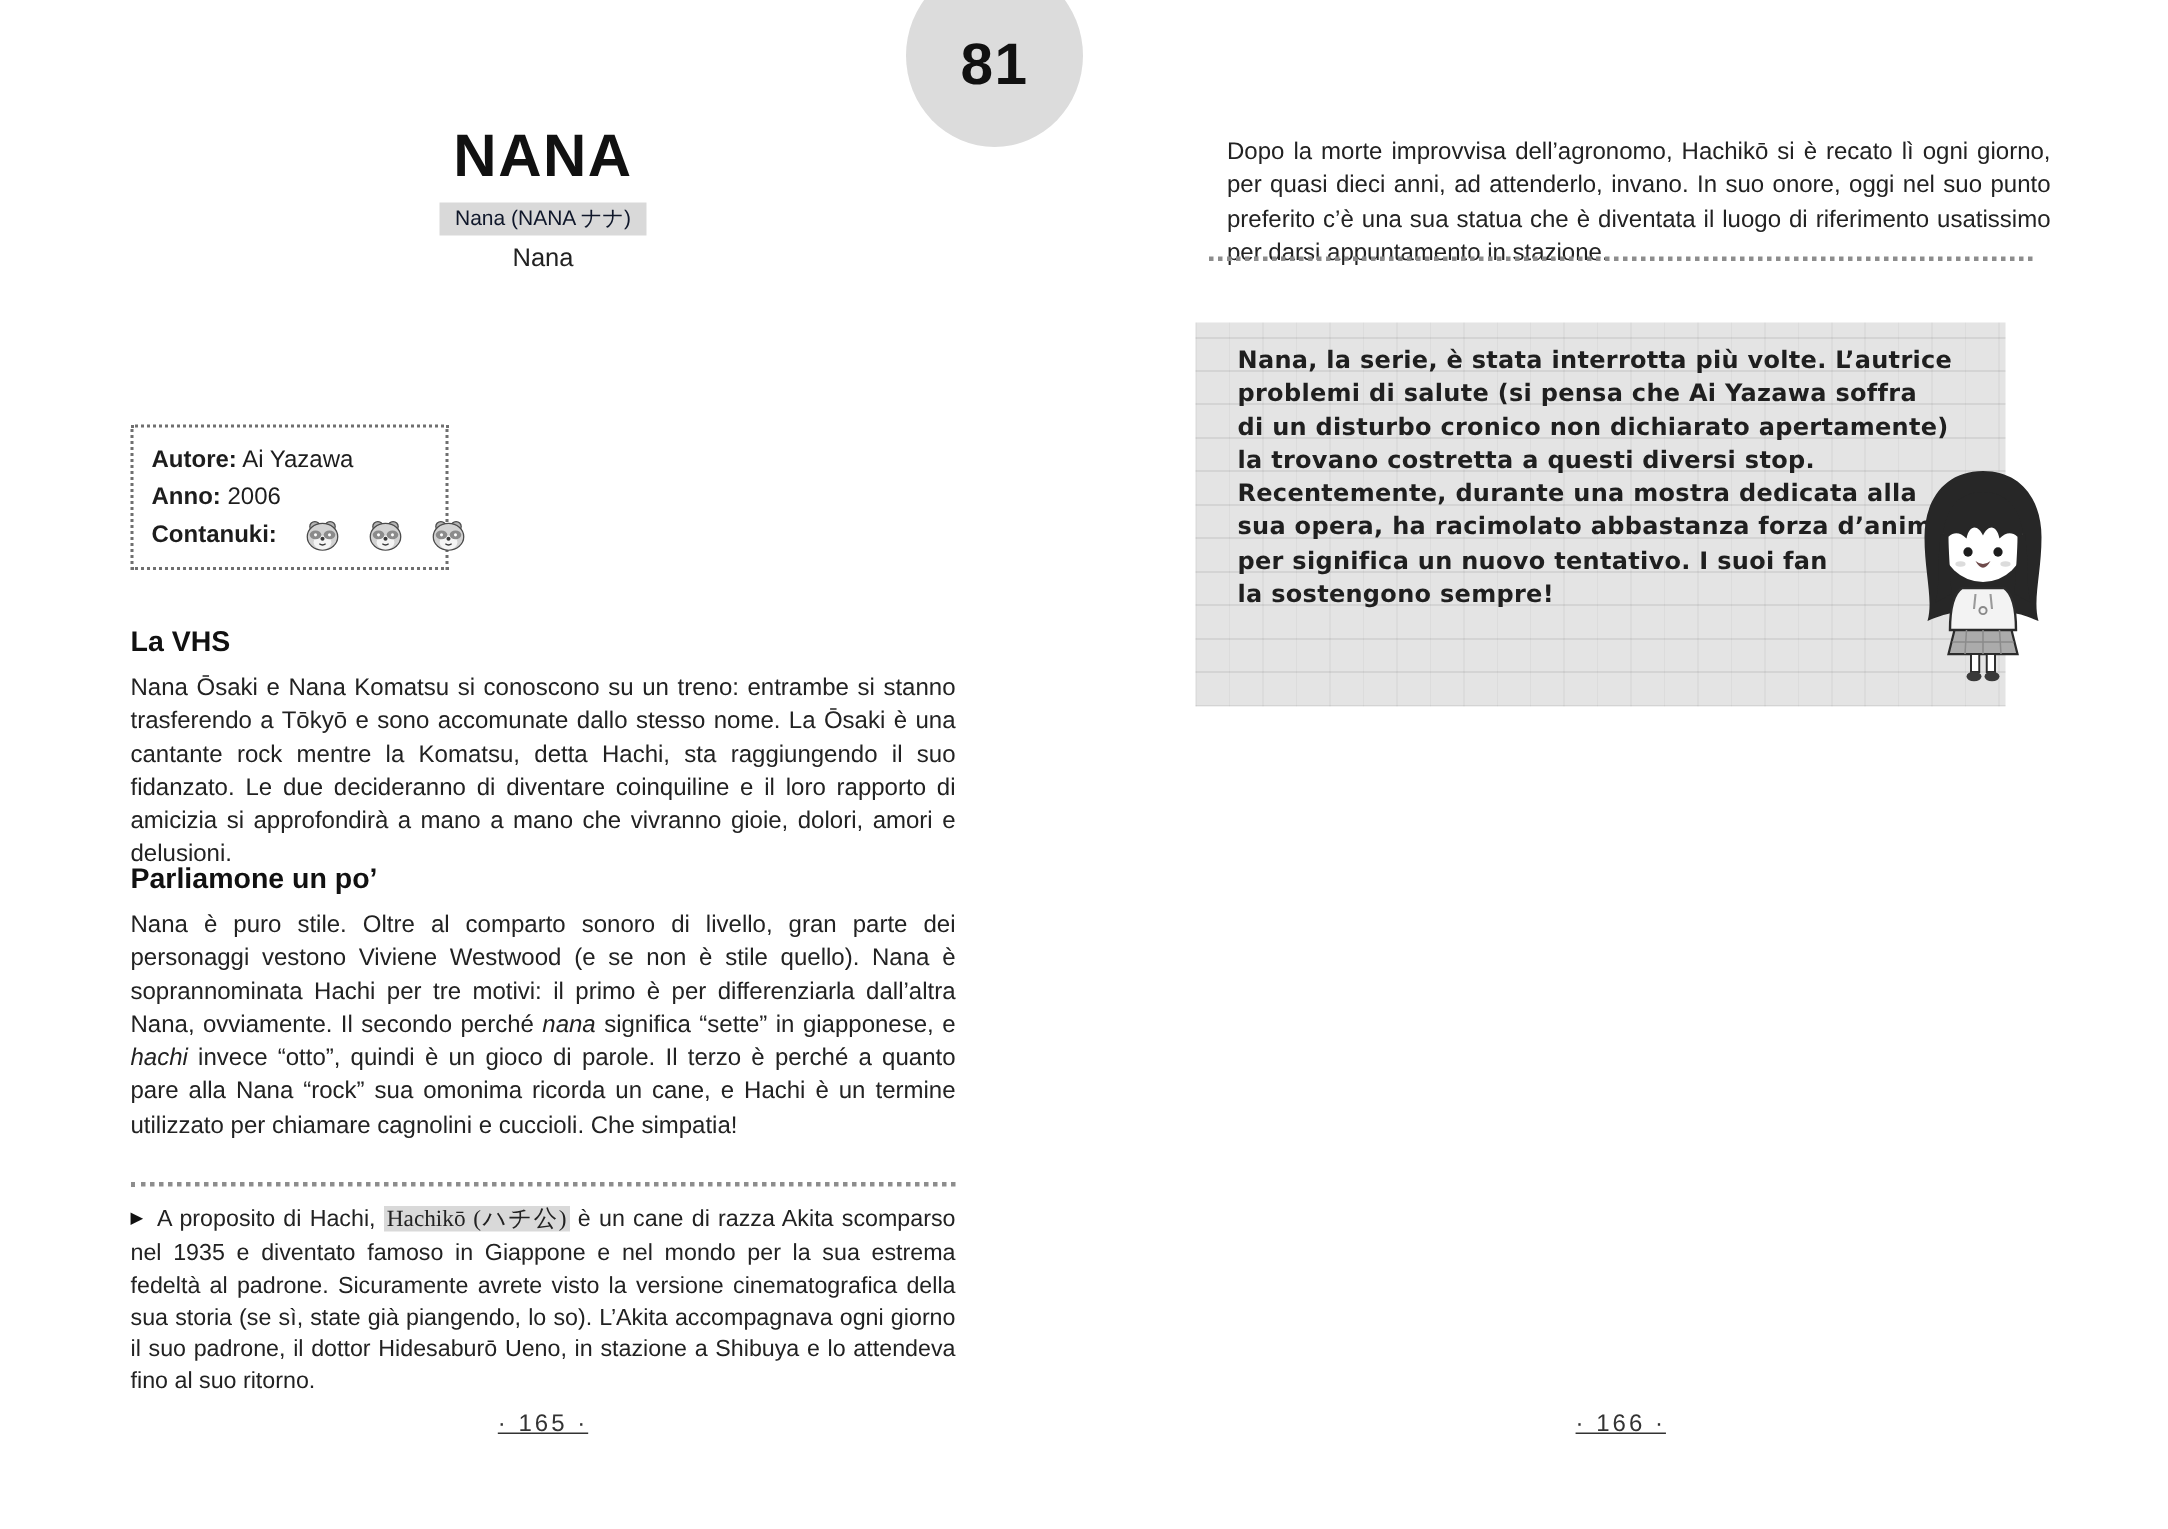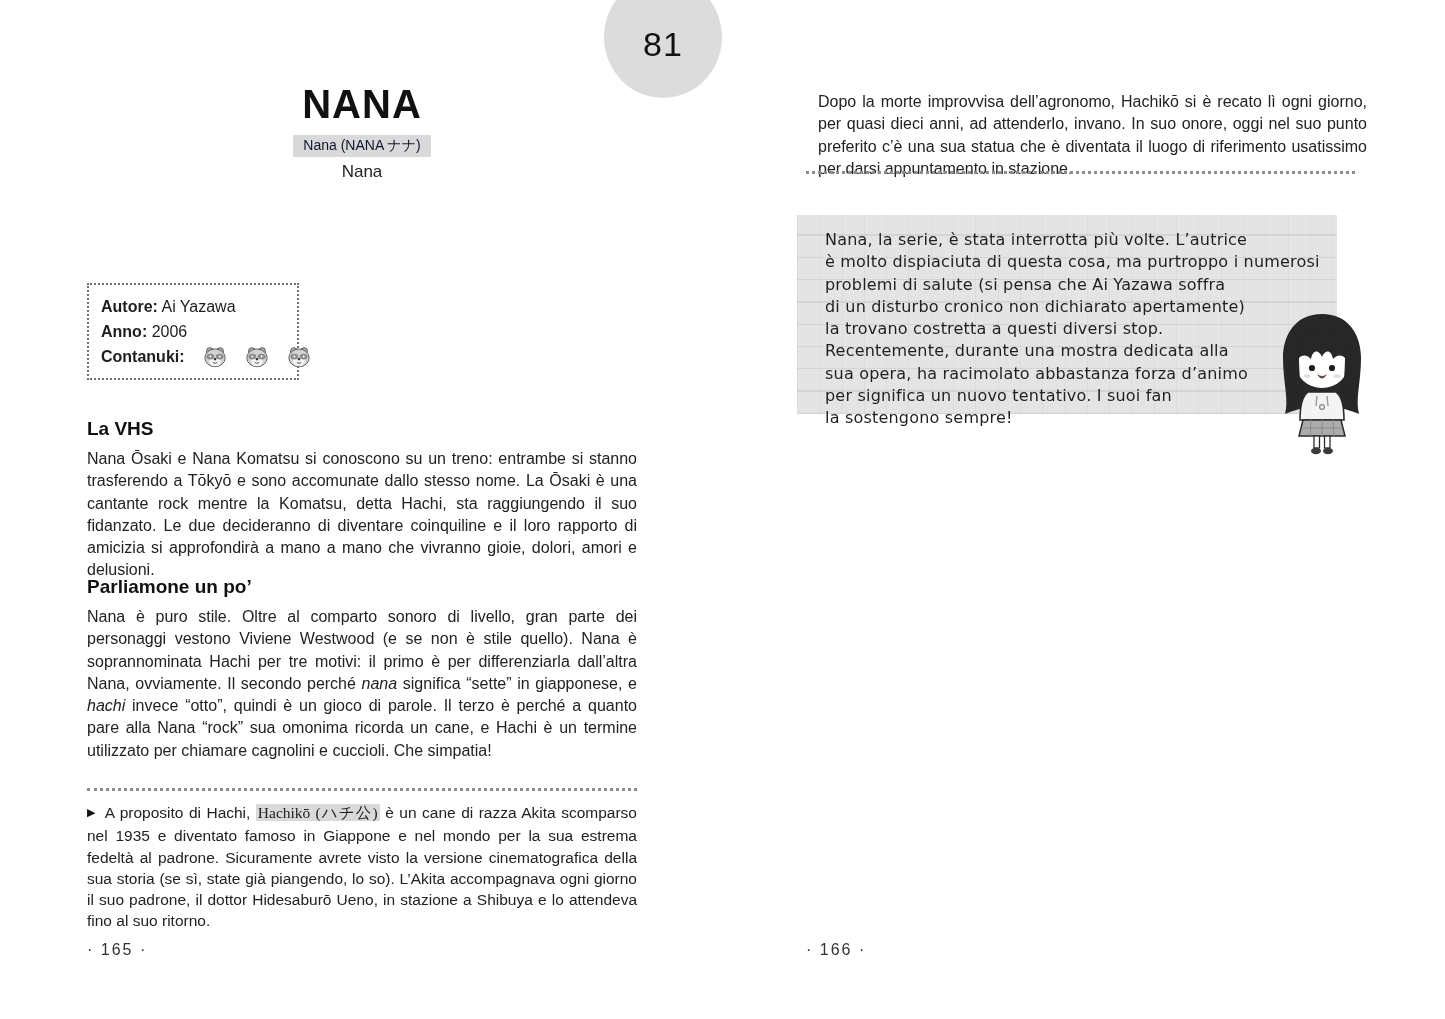--- a/index.html
+++ b/index.html
@@ -7,21 +7,21 @@
     position:relative; width:1445px; height:1019px; overflow:hidden;
     background:#ffffff; color:#1d1d1d;
     font-family:"Liberation Sans", sans-serif;
   }
   
   .badge {
     position:absolute; left:604px; top:-24px; width:118px; height:122px;
     background:#dcdcdc; border-radius:50%;
     display:flex; align-items:center; justify-content:center;
   }
-  .badge span { font-size:34px; font-weight:normal; color:#111; padding-top:14px; letter-spacing:1px; }
+  .badge span { font-size:39px; font-weight:bold; color:#111; padding-top:14px; letter-spacing:1px; }
 
   
   .lp-header { position:absolute; left:87px; top:82px; width:550px; text-align:center; }
   .lp-title { font-size:40px; font-weight:bold; letter-spacing:1px; margin:0; color:#111; }
   .lp-subtitle { margin-top:8px; }
   .lp-subtitle .hl-big { display:inline-block; background:#d9d9d9; padding:2px 10px; font-size:14px; color:#0f172a; }
   .lp-subtitle2 { margin-top:5px; font-size:17px; color:#222; }
 
   .info-box {
     position:absolute; left:87px; top:283px; width:212px; box-sizing:border-box;
@@ -47,38 +47,38 @@
   .divider { position:absolute; border-top:3px dotted #8d8d8d; }
   .divider-left { left:87px; top:788px; width:550px; }
   .divider-right { left:806px; top:171px; width:549px; }
 
   .footnote {
     position:absolute; left:87px; top:802px; width:550px; margin:0;
     font-size:15.5px; line-height:21.3px; text-align:justify; color:#222;
   }
   .footnote .marker { font-size:11px; position:relative; top:-2px; padding-right:8px; color:#111; }
 
-  .pagenum { position:absolute; font-size:16px; color:#333; letter-spacing:2px; }
+  .pagenum { position:absolute; text-align:center; font-size:16px; color:#333; letter-spacing:2px;text-decoration:underline; }
   .pagenum-left { left:87px; width:550px; top:941px; }
   .pagenum-right { left:806px; width:549px; top:941px; }
 
   
   .intro {
     position:absolute; left:806px; top:79px; width:549px; margin:12px;
     font-size:16px; line-height:22.3px; text-align:justify; color:#222;
   }
   .note-box {
-    position:absolute; left:797px; top:215px; width:540px; height:199px; box-sizing:border-box;
+    position:absolute; left:797px; top:215px; width:540px; height:256px; box-sizing:border-box;
     background-color:#e4e4e4;
     background-image:
       repeating-linear-gradient(0deg, rgba(0,0,0,0.07) 0px, rgba(0,0,0,0.07) 1.3px, transparent 1.3px, transparent 22.3px),
       repeating-linear-gradient(90deg, rgba(0,0,0,0.035) 0px, rgba(0,0,0,0.035) 1px, transparent 1px, transparent 22.3px);
     padding:14px 26px 0 28px;
     font-family:"DejaVu Sans", sans-serif;
-    font-weight:normal; font-size:16px; line-height:22.3px; color:#1f1f1f; letter-spacing:0.2px;
+    font-weight:bold; font-size:16px; line-height:22.3px; color:#1f1f1f; letter-spacing:0.2px;
   }
   .note-box .note-line { white-space:nowrap; }
 
   .chibi { position:absolute; left:1270px; top:308px; width:104px; height:152px; }
 </style>
 </head>
 <body>
 
 <div class="spread">
 
@@ -155,21 +155,20 @@
   <p class="footnote"><span class="marker">▶</span><span>A proposito di Hachi, </span><span class="hl">Hachikō (ハチ公)</span><span> è un cane di razza Akita scomparso nel 1935 e diventato famoso in Giappone e nel mondo per la sua estrema fedeltà al padrone. Sicuramente avrete visto la versione cinematografica della sua storia (se sì, state già piangendo, lo so). L’Akita accompagnava ogni giorno il suo padrone, il dottor Hidesaburō Ueno, in stazione a Shibuya e lo attendeva fino al suo ritorno.</span></p>
 
   <div class="pagenum pagenum-left">· 165 ·</div>
 
   <p class="intro">Dopo la morte improvvisa dell’agronomo, Hachikō si è recato lì ogni giorno, per quasi dieci anni, ad attenderlo, invano. In suo onore, oggi nel suo punto preferito c’è una sua statua che è diventata il luogo di riferimento usatissimo per darsi appuntamento in stazione.</p>
 
   <div class="divider divider-right"></div>
 
   <div class="note-box">
     <div class="note-line">Nana, la serie, è stata interrotta più volte. L’autrice</div>
-    <div class="note-line">è molto dispiaciuta di questa cosa, ma purtroppo i numerosi</div>
     <div class="note-line">problemi di salute (si pensa che Ai Yazawa soffra</div>
     <div class="note-line">di un disturbo cronico non dichiarato apertamente)</div>
     <div class="note-line">la trovano costretta a questi diversi stop.</div>
     <div class="note-line">Recentemente, durante una mostra dedicata alla</div>
     <div class="note-line">sua opera, ha racimolato abbastanza forza d’animo</div>
     <div class="note-line">per significa un nuovo tentativo. I suoi fan</div>
     <div class="note-line">la sostengono sempre!</div>
   </div>
 
   <svg class="chibi" viewBox="0 0 104 152">

